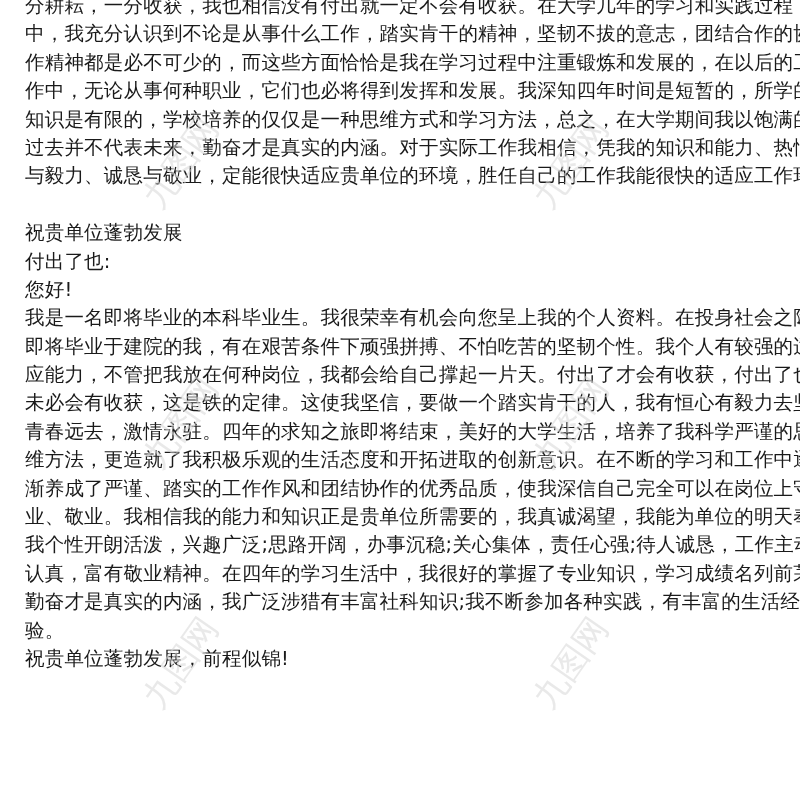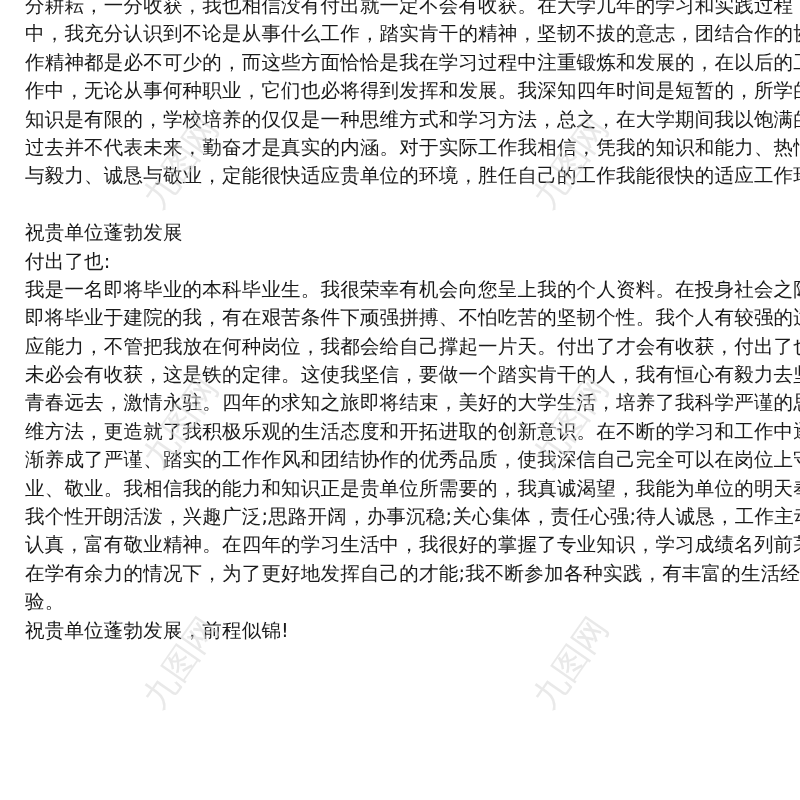--- a/index.html
+++ b/index.html
@@ -29,31 +29,32 @@
   <div class="line">分耕耘，一分收获，我也相信没有付出就一定不会有收获。在大学几年的学习和实践过程</div>
   <div class="line">中，我充分认识到不论是从事什么工作，踏实肯干的精神，坚韧不拔的意志，团结合作的协</div>
   <div class="line">作精神都是必不可少的，而这些方面恰恰是我在学习过程中注重锻炼和发展的，在以后的工</div>
   <div class="line">作中，无论从事何种职业，它们也必将得到发挥和发展。我深知四年时间是短暂的，所学的</div>
   <div class="line">知识是有限的，学校培养的仅仅是一种思维方式和学习方法，总之，在大学期间我以饱满的</div>
   <div class="line">过去并不代表未来，勤奋才是真实的内涵。对于实际工作我相信，凭我的知识和能力、热情</div>
   <div class="line">与毅力、诚恳与敬业，定能很快适应贵单位的环境，胜任自己的工作我能很快的适应工作环</div>
   <div class="blank"></div>
   <div class="line">祝贵单位蓬勃发展</div>
   <div class="line">付出了也:</div>
+  <div class="line">您好!</div>
   <div class="line">我是一名即将毕业的本科毕业生。我很荣幸有机会向您呈上我的个人资料。在投身社会之际，</div>
   <div class="line">即将毕业于建院的我，有在艰苦条件下顽强拼搏、不怕吃苦的坚韧个性。我个人有较强的适</div>
   <div class="line">应能力，不管把我放在何种岗位，我都会给自己撑起一片天。付出了才会有收获，付出了也</div>
   <div class="line">未必会有收获，这是铁的定律。这使我坚信，要做一个踏实肯干的人，我有恒心有毅力去坚</div>
   <div class="line">青春远去，激情永驻。四年的求知之旅即将结束，美好的大学生活，培养了我科学严谨的思</div>
   <div class="line">维方法，更造就了我积极乐观的生活态度和开拓进取的创新意识。在不断的学习和工作中逐</div>
   <div class="line">渐养成了严谨、踏实的工作作风和团结协作的优秀品质，使我深信自己完全可以在岗位上守</div>
   <div class="line">业、敬业。我相信我的能力和知识正是贵单位所需要的，我真诚渴望，我能为单位的明天奉</div>
   <div class="line">我个性开朗活泼，兴趣广泛;思路开阔，办事沉稳;关心集体，责任心强;待人诚恳，工作主动</div>
   <div class="line">认真，富有敬业精神。在四年的学习生活中，我很好的掌握了专业知识，学习成绩名列前茅。</div>
-  <div class="line">在学有余力的情况下，为了更好地发挥自己的才能;我不断参加各种实践，有丰富的生活经</div>
+  <div class="line">勤奋才是真实的内涵，我广泛涉猎有丰富社科知识;我不断参加各种实践，有丰富的生活经</div>
   <div class="line">验。</div>
   <div class="line">祝贵单位蓬勃发展，前程似锦!</div>
 </div>
 
 <div class="watermark" style="left:130px; top:140px;">九图网</div>
 <div class="watermark" style="left:520px; top:140px;">九图网</div>
 <div class="watermark" style="left:130px; top:400px;">九图网</div>
 <div class="watermark" style="left:520px; top:400px;">九图网</div>
 <div class="watermark" style="left:130px; top:640px;">九图网</div>
 <div class="watermark" style="left:520px; top:640px;">九图网</div>

